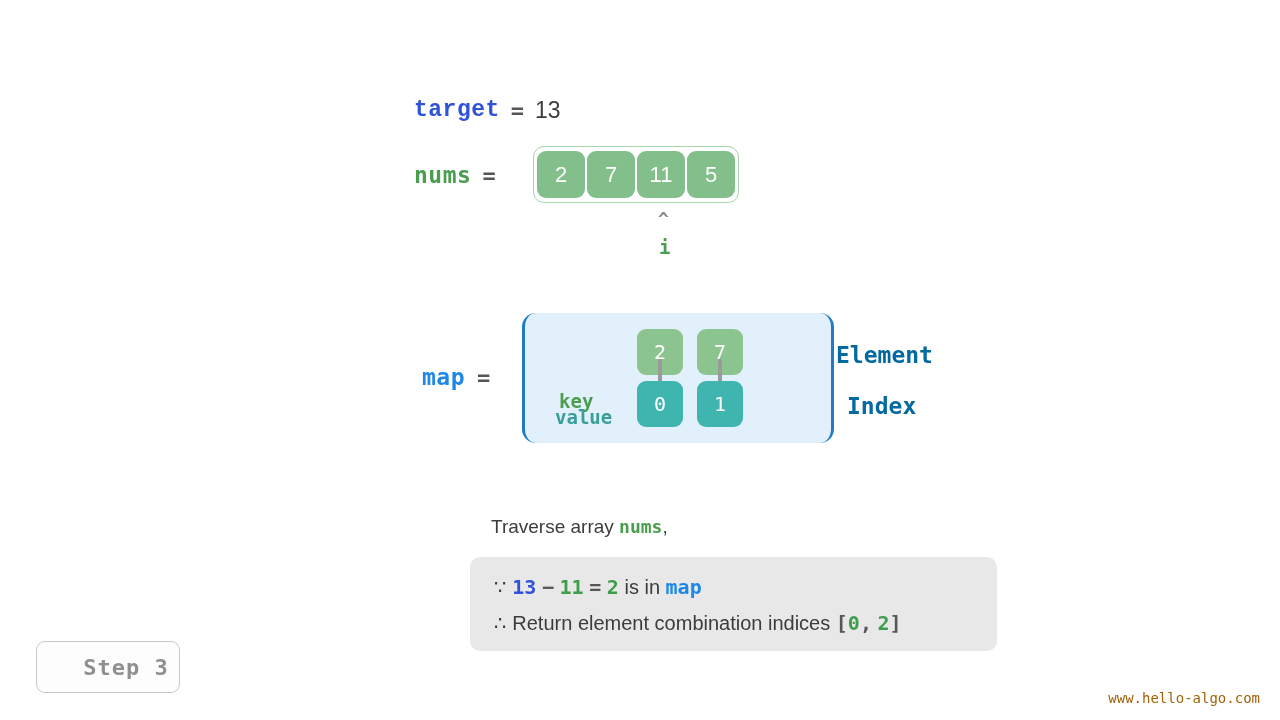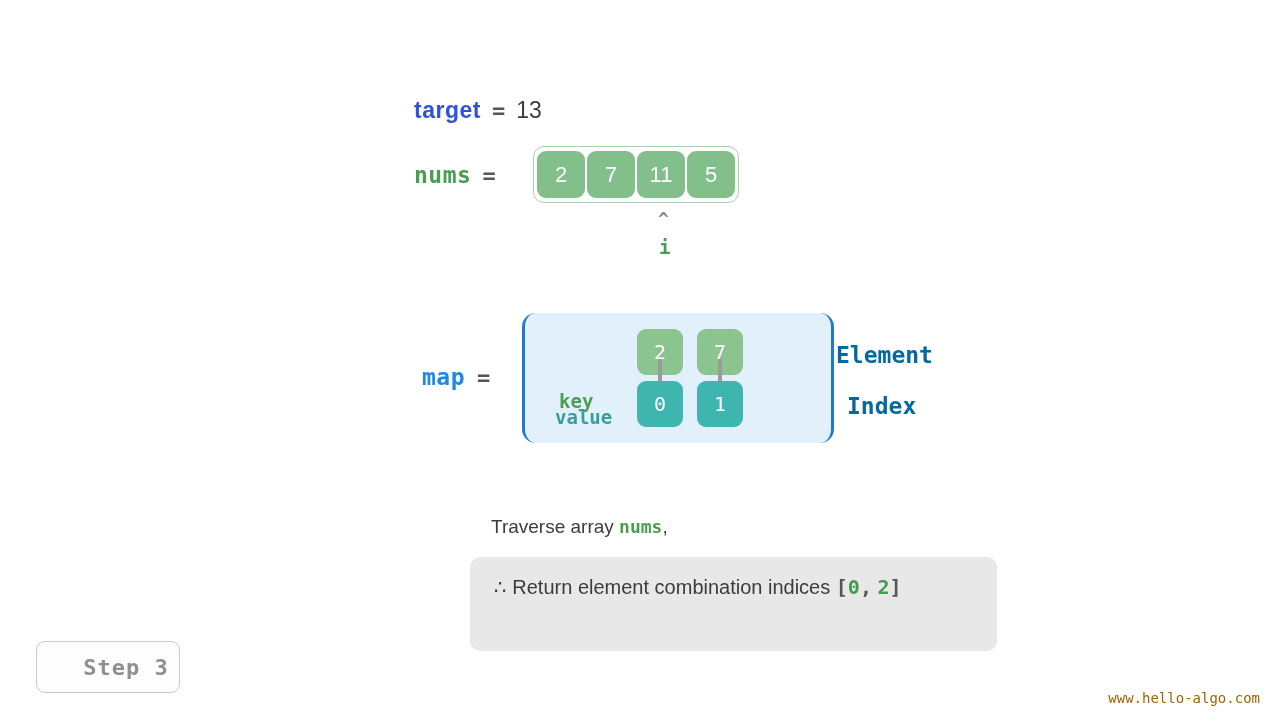--- a/index.html
+++ b/index.html
@@ -18,21 +18,21 @@
   
   #target-row {
     position: absolute;
     left: 414px;
     top: 94px;
     display: flex;
     align-items: center;
     height: 32px;
   }
   #target-row .var-name {
-    font-family: Liberation Sans, sans-serif;
+    font-family: Liberation Mono, monospace;
     font-size: 23px;
     font-weight: bold;
     color: #2f52d8;
     letter-spacing: 0.5px;
   }
   #target-row .eq {
     font-family: "DejaVu Sans Mono", monospace;
     font-size: 22px;
     font-weight: bold;
     color: #565656;
@@ -327,20 +327,30 @@
 
 <div class="map-side-label" id="element-label">Element</div>
 <div class="map-side-label" id="index-label">Index</div>
 
 <div id="desc-line">
   <span>Traverse array </span><span class="kw-nums">nums</span><span>,</span>
 </div>
 
 <div id="explain-box">
   <div class="explain-line">
+    <span class="sym">∵</span>
+    <span class="m-blue-dark">13</span>
+    <span class="m-gray">−</span>
+    <span class="m-green">11</span>
+    <span class="m-gray">=</span>
+    <span class="m-green">2</span>
+    <span>is in</span>
+    <span class="m-blue-light">map</span>
+  </div>
+  <div class="explain-line">
     <span class="sym">∴</span>
     <span>Return element combination indices</span>
     <span class="m-gray">[</span><span class="m-green">0</span><span class="m-gray">,</span> <span class="m-green">2</span><span class="m-gray">]</span>
   </div>
 </div>
 
 <div id="step-badge">Step 3</div>
 
 <div id="watermark">www.hello-algo.com</div>
 

